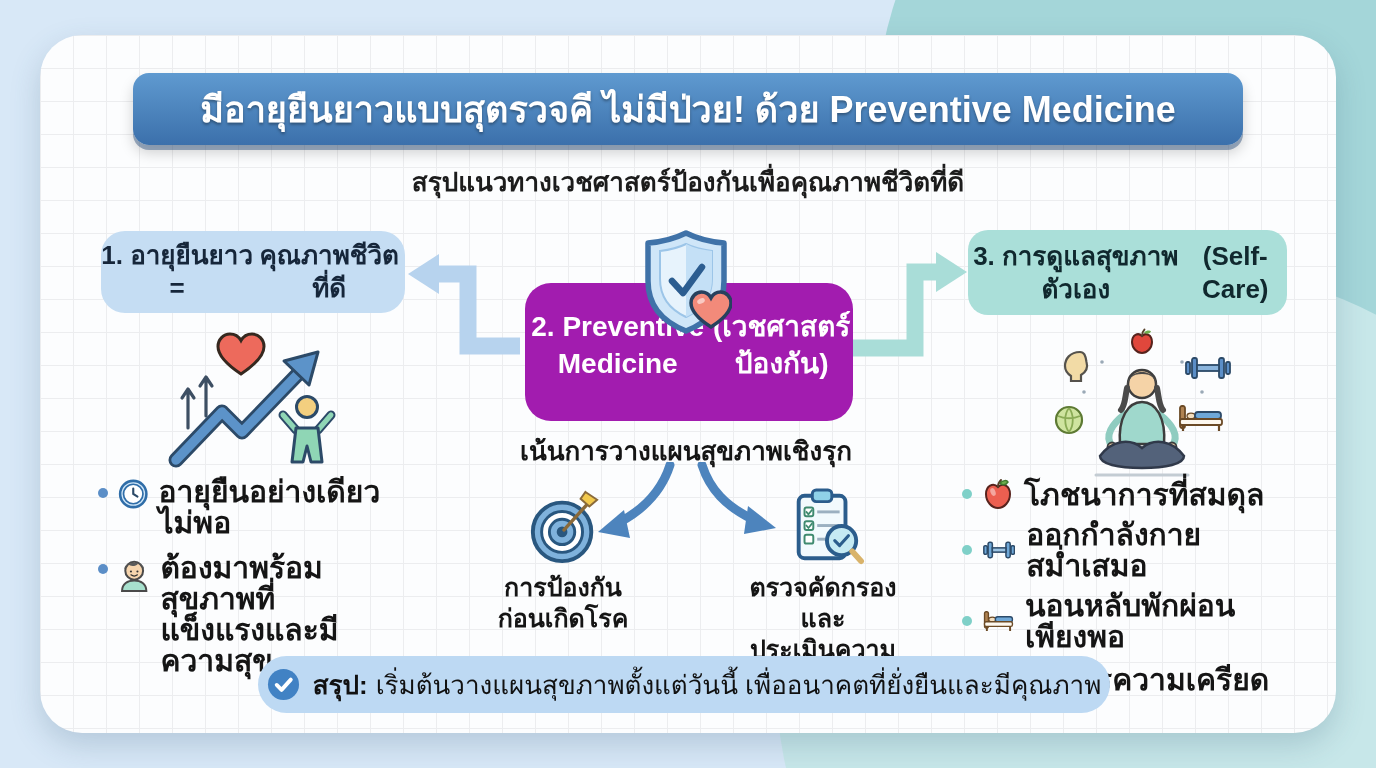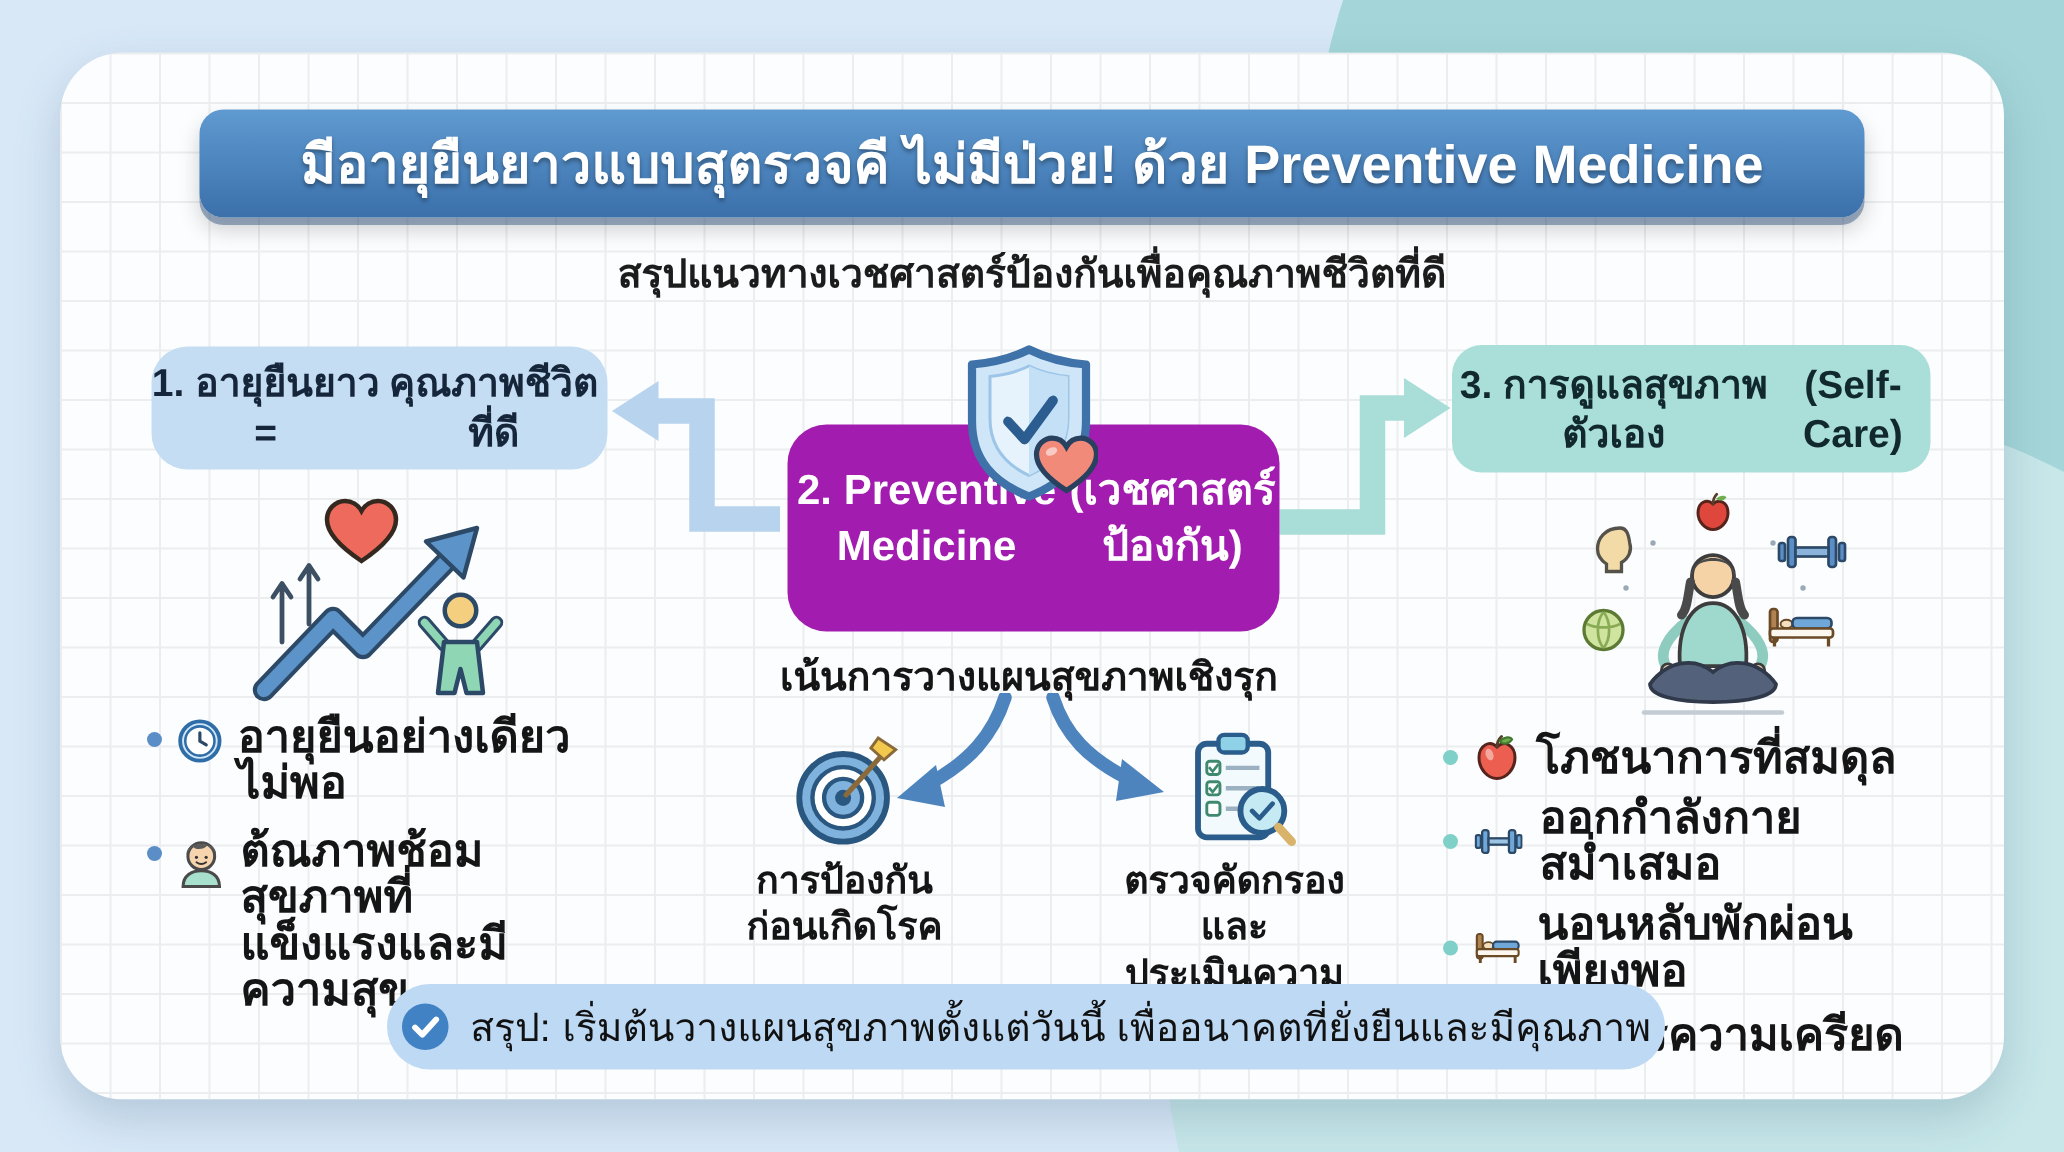--- a/index.html
+++ b/index.html
@@ -29,21 +29,21 @@
   .sublabel{text-align:center;font-size:25px;font-weight:600;color:#151515;line-height:31px;}
   .bullets{display:flex;flex-direction:column;}
   .brow{display:flex;align-items:flex-start;}
   .dot{width:10px;height:10px;border-radius:50%;flex:none;}
   .dot-blue{background:#5b8ec7;}
   .dot-teal{background:#7fd0c8;}
   .btext{font-size:30px;font-weight:600;color:#151515;line-height:31px;}
   .summary{left:258px;top:656px;width:852px;height:57px;border-radius:29px;background:#bdd9f3;
            display:flex;align-items:center;justify-content:center;gap:13px;}
   .summary-text{font-size:26px;color:#111;font-weight:500;white-space:nowrap;}
-  .summary-label{font-weight:400;margin-right:8px;}
+  .summary-label{font-weight:700;margin-right:8px;}
   svg{display:block;}
 </style>
 </head>
 <body>
 
 <div class="canvas">
   <div class="bg-teal"></div>
   <div class="bg-teal-light"></div>
   <div class="card abs"></div>
 
@@ -115,21 +115,21 @@
       <span class="dot dot-blue" style="margin-top:12px;"></span>
       <svg width="38" height="44" viewBox="0 0 40 44">
         <circle cx="20" cy="18" r="11" fill="#f6d5ae" stroke="#4a4a4a" stroke-width="2.5"></circle>
         <path d="M8 17 C6 5 34 5 32 17 C30 12 27 10 25 9 C22 13 15 13 13 10 C11 12 9 14 8 17 Z" fill="#5a5a5a"></path>
         <path d="M5 43 C5 34 12 30 20 30 C28 30 35 34 35 43 Z" fill="#a7e0cd" stroke="#4a4a4a" stroke-width="2.5"></path>
         <circle cx="16" cy="19" r="1.3" fill="#333"></circle>
           <circle cx="24" cy="19" r="1.3" fill="#333"></circle>
         <path d="M16 23 Q20 26 24 23" stroke="#333" stroke-width="1.5" fill="none" stroke-linecap="round"></path>
       </svg>
       <span class="btext">
-        <span>ต้ณภาพช้อมสุขภาพที่</span><br>
+        <span>ต้องมาพร้อมสุขภาพที่</span><br>
         <span>แข็งแรงและมีความสุข</span>
       </span>
     </div>
   </div>
 
   <svg class="abs" style="left:562px;top:462px;" width="250" height="95" viewBox="0 0 250 95">
     <path d="M108 3 C100 28 84 46 58 60" stroke="#4d84bd" stroke-width="9" fill="none" stroke-linecap="round"></path>
     <path d="M36 70 L62 48 L68 76 Z" fill="#4d84bd"></path>
     <path d="M140 3 C148 28 164 44 190 57" stroke="#4d84bd" stroke-width="9" fill="none" stroke-linecap="round"></path>
     <path d="M214 66 L186 44 L182 72 Z" fill="#4d84bd"></path>
@@ -205,21 +205,21 @@
       <path d="M95 62 C91 38 129 38 125 62 C124 50 120 46 110 46 C100 46 96 50 95 62 Z" fill="#4a4a4a"></path>
       <path d="M95 60 C93 70 93 78 89 82 M125 60 C127 70 127 78 131 82" stroke="#4a4a4a" stroke-width="6" fill="none" stroke-linecap="round"></path>
       <path d="M88 116 C86 90 96 74 110 74 C124 74 134 90 132 116 Z" fill="#9fd8cc" stroke="#3d3d3d" stroke-width="2.5"></path>
       <circle cx="80" cy="119" r="4.5" fill="#f5d3a7" stroke="#3d3d3d" stroke-width="1.8"></circle>
       <circle cx="140" cy="119" r="4.5" fill="#f5d3a7" stroke="#3d3d3d" stroke-width="1.8"></circle>
       <path d="M68 128 C80 112 98 110 110 120 C122 110 140 112 152 128 C152 136 134 140 110 140 C86 140 68 136 68 128 Z" fill="#53627a" stroke="#30394a" stroke-width="2.5"></path>
       <line x1="64" y1="147" x2="156" y2="147" stroke="#c3ccd3" stroke-width="3" stroke-linecap="round"></line>
     </g>
   </svg>
 
-  <div class="bullets abs" style="left:962px;top:478px;width:330px;gap:9px;margin-top:11px;">
+  <div class="bullets abs" style="left:962px;top:478px;width:330px;gap:9px;">
     <div class="brow" style="gap:11px;align-items:center;">
       <span class="dot dot-teal"></span>
       <svg width="30" height="32" viewBox="0 0 30 32">
         <path d="M15 9 C20 4 27 8 27 16 C27 24 21 30 15 30 C9 30 3 24 3 16 C3 8 10 4 15 9 Z" fill="#ec5f50" stroke="#57231d" stroke-width="2"></path>
         <path d="M15 9 C15 6 16 4 18 2" stroke="#57402a" stroke-width="2" fill="none" stroke-linecap="round"></path>
         <path d="M17 5 C20 2 24 2 25 4 C23 7 19 8 17 5 Z" fill="#6fae4e" stroke="#3f7a2f" stroke-width="1.5"></path>
         <ellipse cx="10" cy="14" rx="2.5" ry="4" fill="#ffffff" opacity="0.45" transform="rotate(-20 10 14)"></ellipse>
       </svg>
       <span class="btext">โภชนาการที่สมดุล</span>
     </div>

